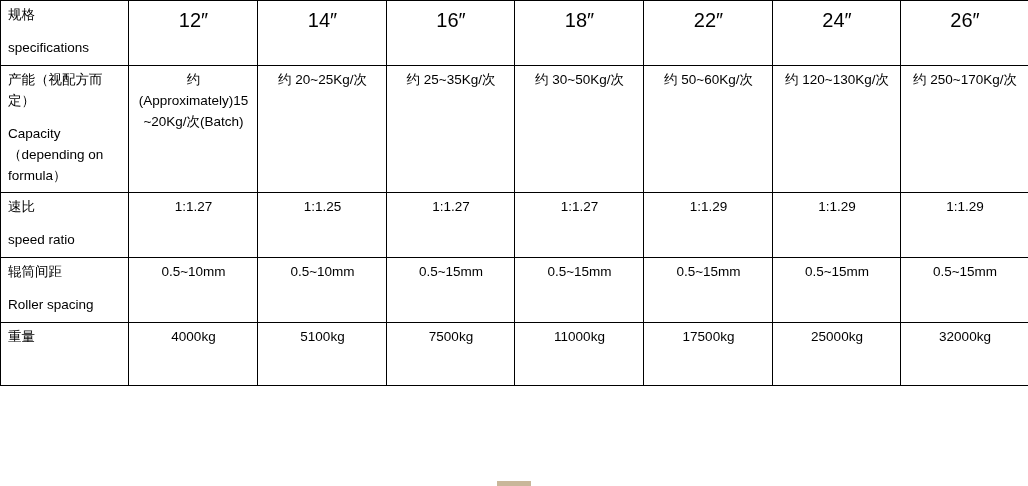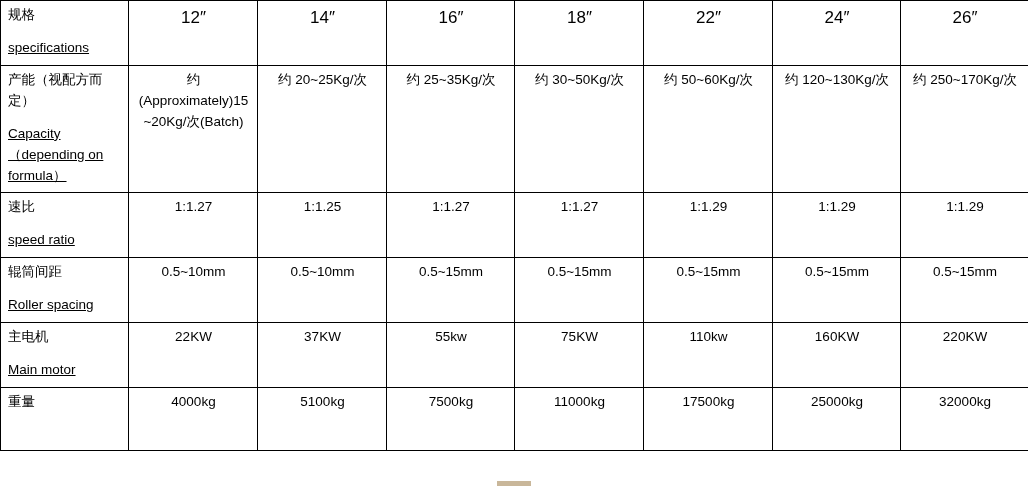--- a/index.html
+++ b/index.html
@@ -39,25 +39,24 @@
 
   .label-cell {
     text-align: left;
   }
   .label-cn {
     display: block;
     margin-bottom: 12px;
   }
   .label-en {
     display: block;
-    text-decoration: underline;
   }
   .hdr-cell {
     text-align: center;
-    font-size: 17px;
+    font-size: 20px;
     padding-top: 8px;
   }
   .val-cell {
     text-align: center;
   }
   .val-center {
   }
   .row-header td { height: 42px; }
   .row-capacity td { height: 100px; }
   .row-std td { height: 52px; }
@@ -137,33 +136,20 @@
       </td>
       <td class="val-cell">0.5~10mm</td>
       <td class="val-cell">0.5~10mm</td>
       <td class="val-cell">0.5~15mm</td>
       <td class="val-cell">0.5~15mm</td>
       <td class="val-cell">0.5~15mm</td>
       <td class="val-cell">0.5~15mm</td>
       <td class="val-cell">0.5~15mm</td>
     </tr>
 
-    <tr class="row-std">
-      <td class="label-cell">
-        <span class="label-cn">主电机</span>
-        <span class="label-en">Main motor</span>
-      </td>
-      <td class="val-cell">22KW</td>
-      <td class="val-cell">37KW</td>
-      <td class="val-cell">55kw</td>
-      <td class="val-cell">75KW</td>
-      <td class="val-cell">110kw</td>
-      <td class="val-cell">160KW</td>
-      <td class="val-cell">220KW</td>
-    </tr>
 
     <tr class="row-std">
       <td class="label-cell">
         <span class="label-cn">重量</span>
 
       </td>
       <td class="val-cell">4000kg</td>
       <td class="val-cell">5100kg</td>
       <td class="val-cell">7500kg</td>
       <td class="val-cell">11000kg</td>

